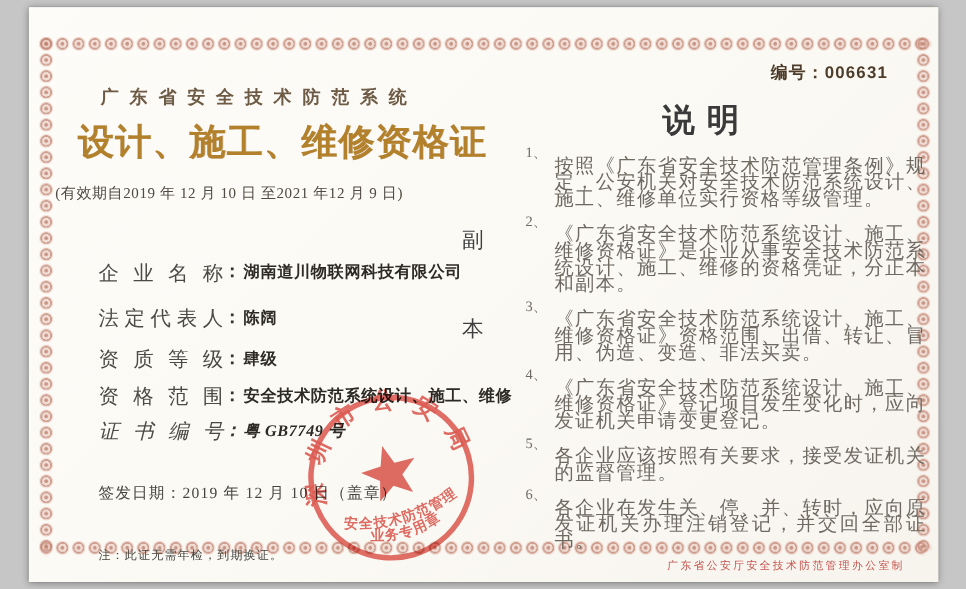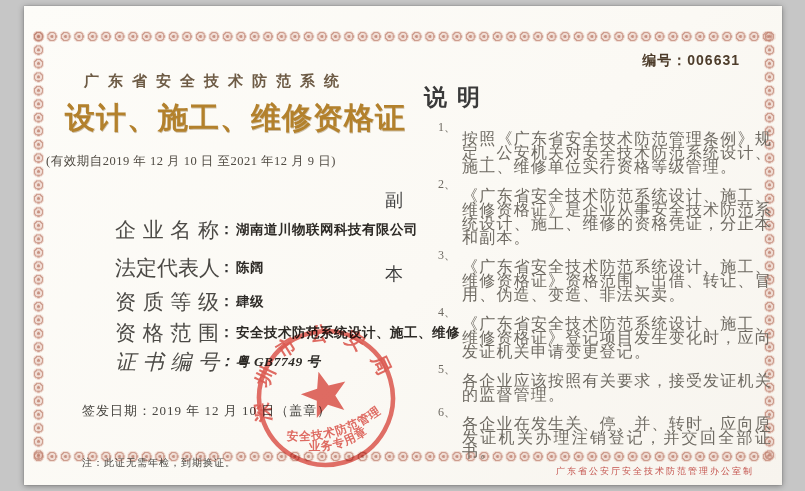--- a/index.html
+++ b/index.html
@@ -49,39 +49,39 @@
     font-size:30px; font-weight:bold; color:#b3812c; letter-spacing:1px;
     text-shadow:0.5px 0.5px 0 rgba(120,80,20,.35);
   }
   .validity {
     position:absolute; top:147px; left:22px;
     font-size:12.5px; color:#4f4a42; letter-spacing:0.5px;
   }
   .field-row { position:absolute; left:58px; white-space:nowrap; }
   .field-label {
     display:inline-block; width:104px; vertical-align:middle;
-    font-size:21px; color:#4c4a46;
-    text-align:justify; text-align-last:justify;margin-left:33px;
+    font-size:17px; color:#4c4a46;
+    text-align:justify; text-align-last:justify;
   }
   .field-colon { font-size:15px; font-weight:bold; color:#333; margin-right:2px; }
   .field-value { font-size:13.5px; font-weight:bold; color:#2d2a26; letter-spacing:0.5px;text-align:center; }
   .row-company { top:210px; } .row-legal { top:248px; } .row-grade { top:282px; }
   .row-scope { top:313px; } .row-certno { top:342px;font-style:italic; }
 
   .issue-date { position:absolute; top:396px; left:58px; font-size:13px; color:#474540; letter-spacing:1px; }
   .issue-note { position:absolute; top:424px; left:58px; font-size:10px; color:#474540; letter-spacing:1px;margin-top:26px; }
 
   .copy-mark { position:absolute; left:358px; top:182px; width:24px; text-align:center;
     font-size:18px; color:#3f3f3f; }
   .copy-mark .char { display:block; }
   .copy-char-top { margin-bottom:50px; }
 
   .notes-heading {
-    position:absolute; top:76px; left:400px; width:330px; text-align:left;
-    font-size:23px; font-weight:bold; color:#3a3a3a; letter-spacing:10px;
+    position:absolute; top:76px; left:400px; width:330px; text-align:center;
+    font-size:27px; font-weight:bold; color:#3a3a3a; letter-spacing:10px;
   }
   .notes { position:absolute; top:112px; left:414px; width:334px; }
   .note-item { display:flex; margin-bottom:1px; }
   .note-num { flex:0 0 24px; font-size:12px; color:#6e6а62; color:#6e6a62; line-height:18.2px; }
   .note-text { flex:1; font-size:16px; color:#6e6a62; line-height:14px; letter-spacing:1.2px; text-align:justify;margin-top:14px; }
 
   .seal {
     position:absolute; left:226px; top:316px; width:152px; height:152px;
     transform:rotate(-16deg); mix-blend-mode:multiply; opacity:.92;
   }

